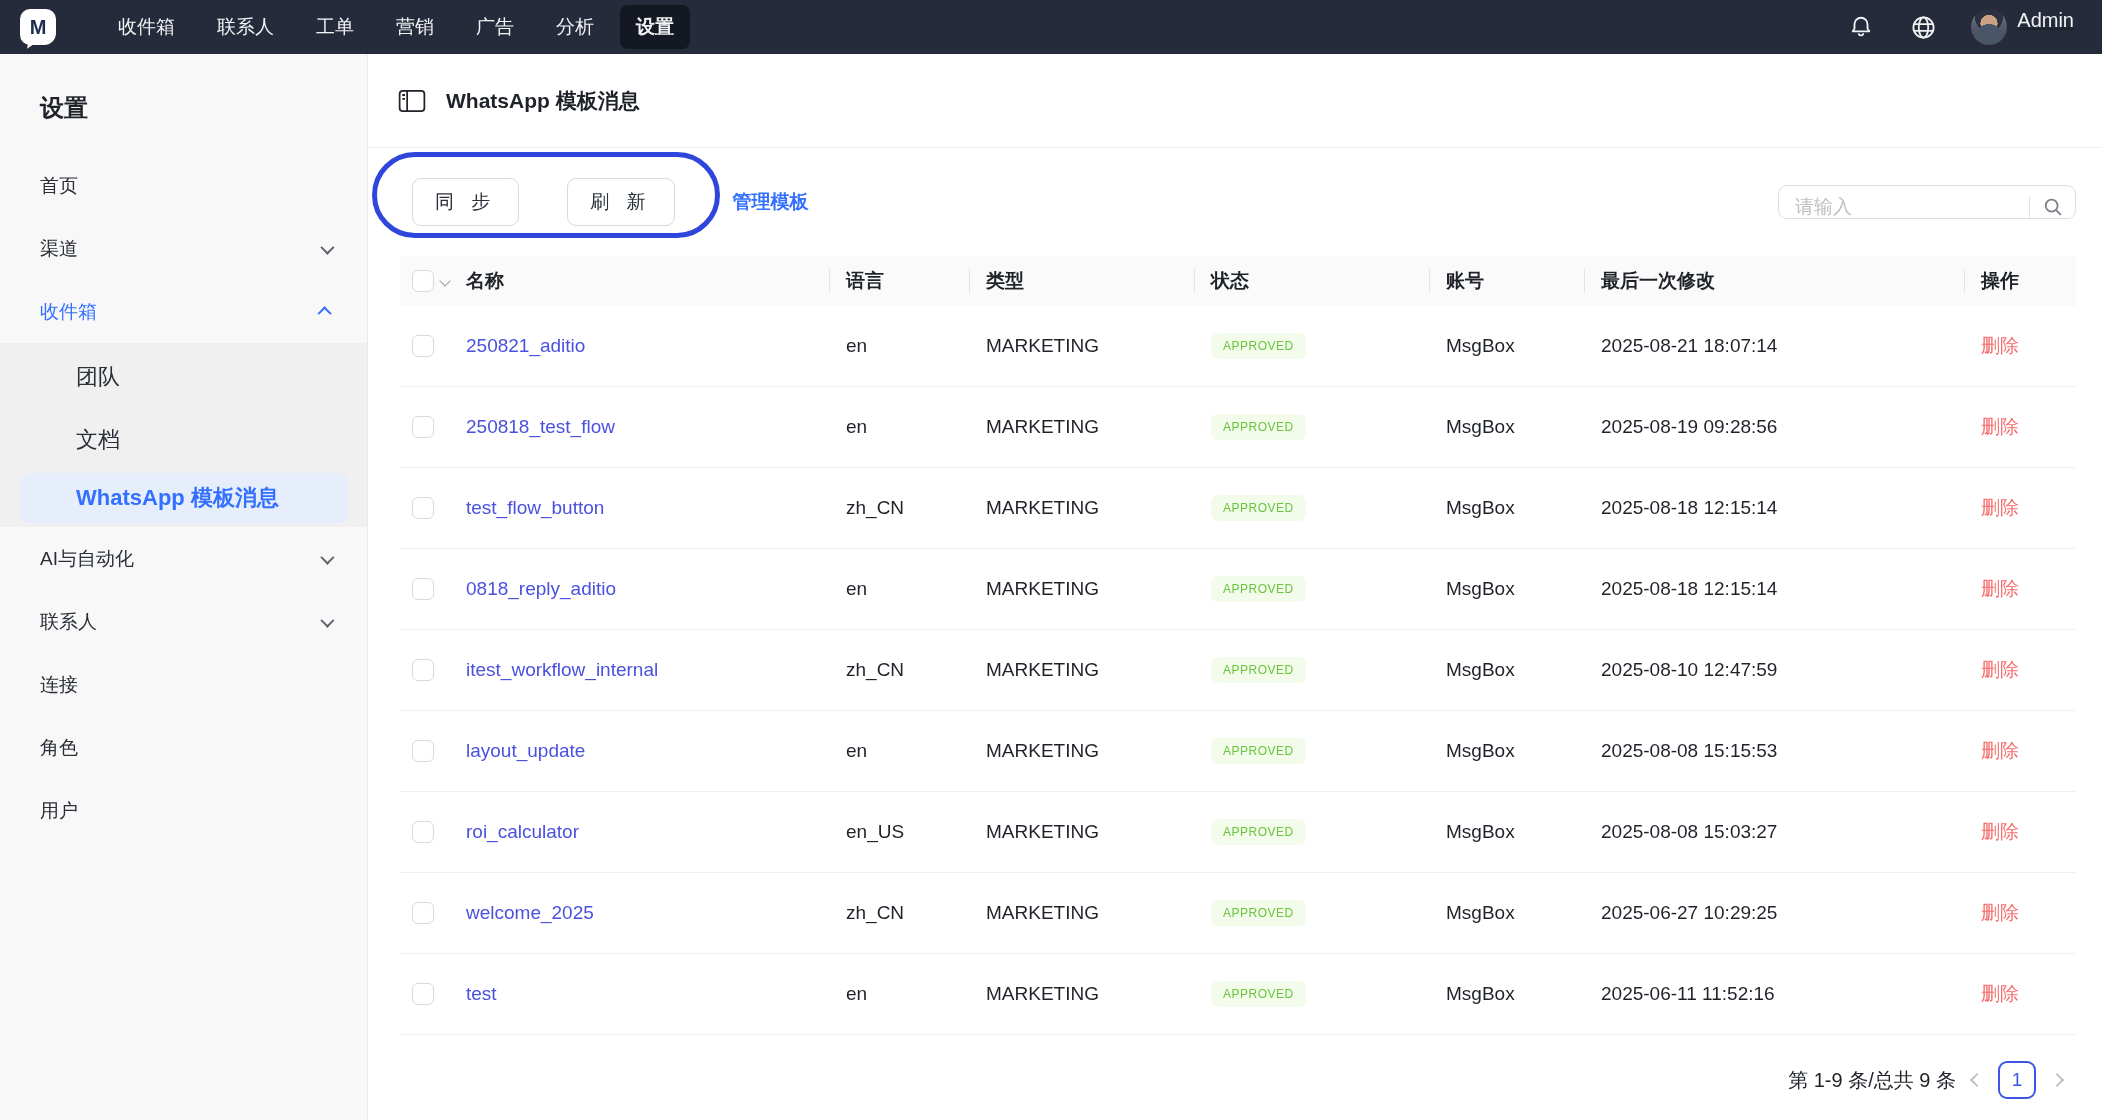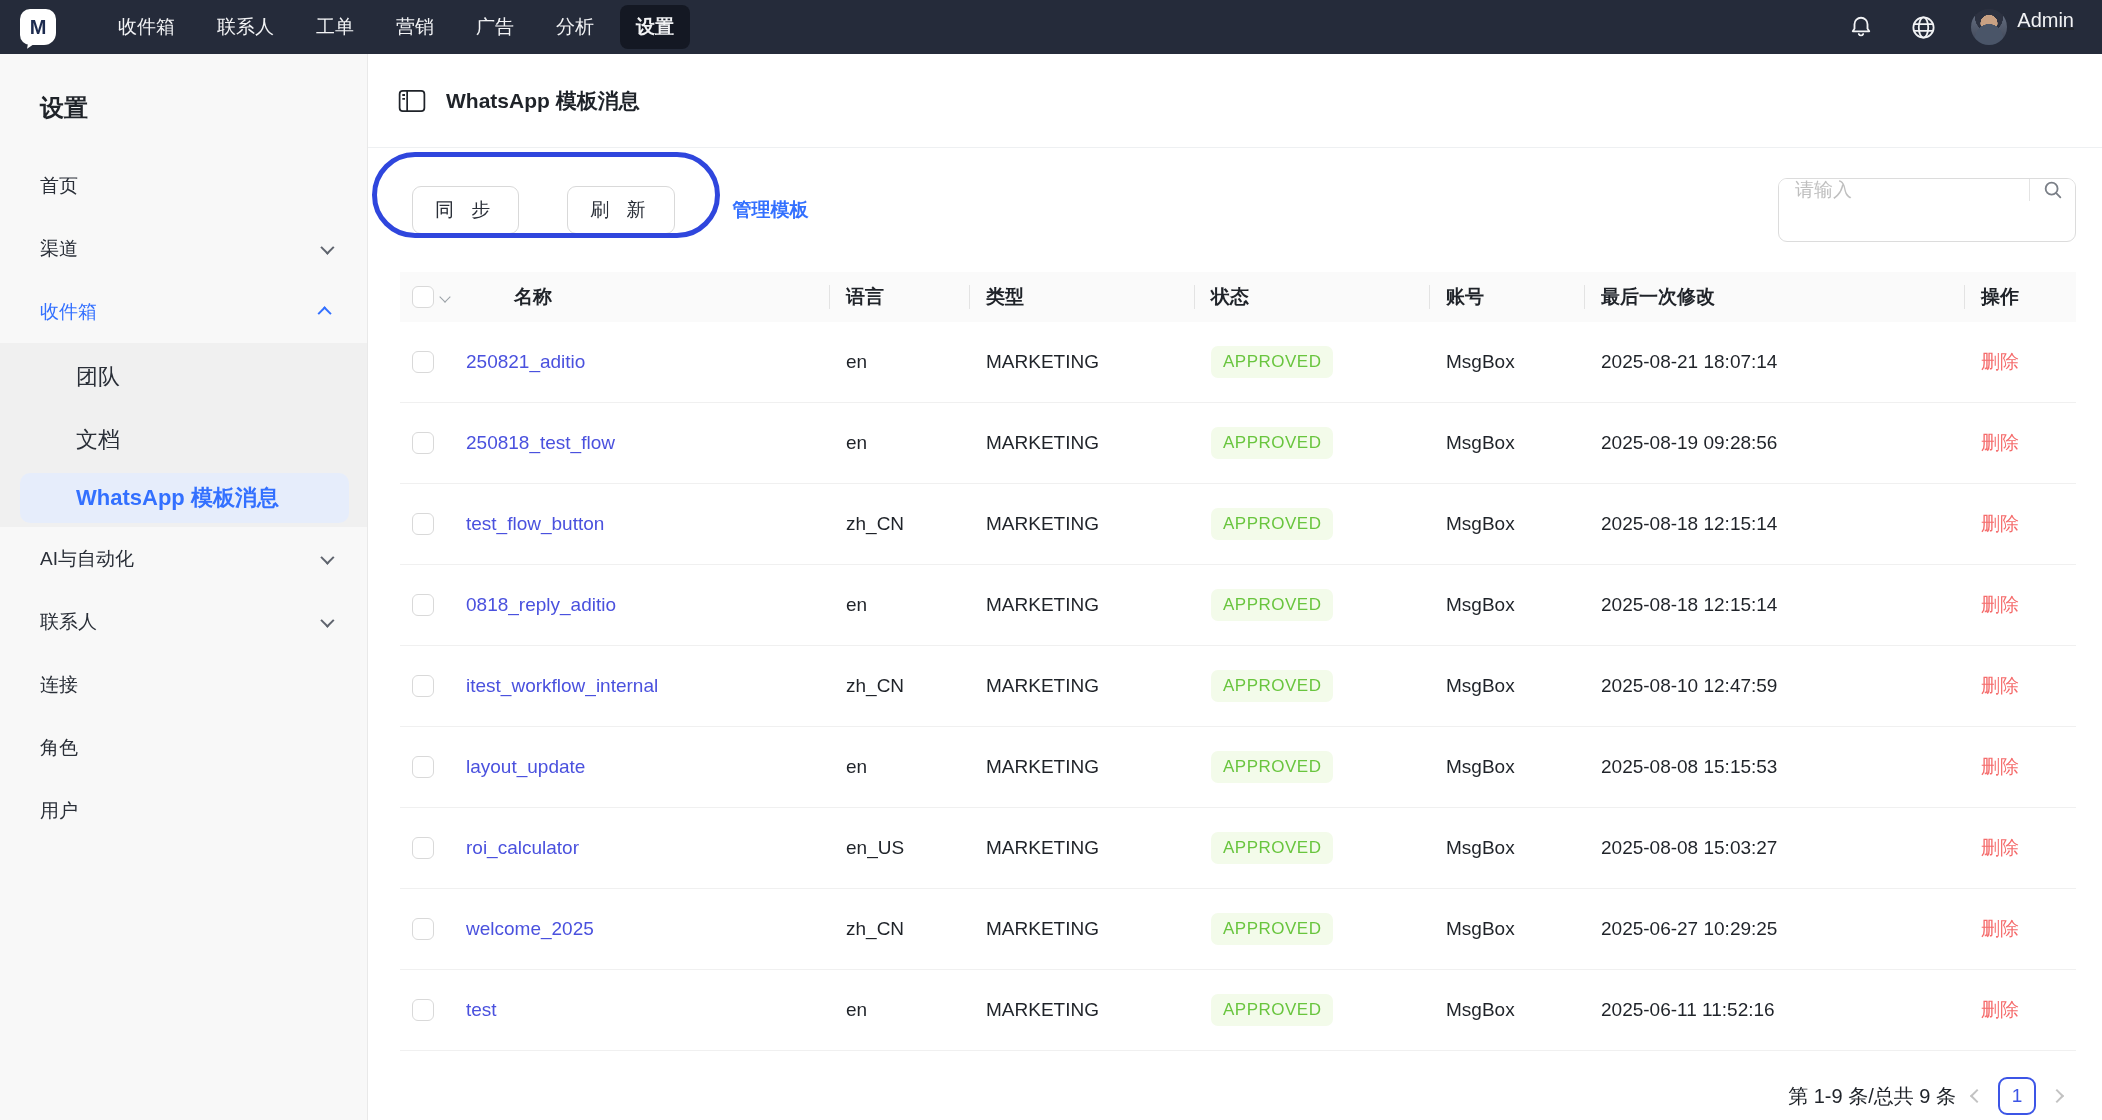--- a/index.html
+++ b/index.html
@@ -43,21 +43,21 @@
 
   
   .main { flex:1; position:relative; background:#fff; }
   .page-header { height:94px; display:flex; align-items:center; padding-left:30px; border-bottom:1px solid #eef0f2; }
   .page-title { font-size:21px; font-weight:bold; margin-left:20px; }
   .toolbar { display:flex; align-items:center; margin:30px 26px 0 32px;gap:36px; }
   .btn { border:1px solid #d9d9d9; background:#fff; border-radius:9px; font-size:19px; color:#2a2f38;
     padding:10px 22px; letter-spacing:6px; cursor:pointer; margin-left:12px; font-family:inherit; }
   .btn:first-child { margin-left:12px; }
   .link-btn { color:var(--accent-blue,#3370ff); font-size:19px; font-weight:bold; margin-left:22px; cursor:pointer; }
-  .search-wrap { margin-left:auto; display:flex; align-items:flex-start; border:1px solid #dcdcdc; border-radius:9px; overflow:hidden; height:64px; }
+  .search-wrap { margin-left:auto; display:flex; align-items:flex-end; border:1px solid #dcdcdc; border-radius:9px; overflow:hidden; height:34px; }
   .search-input { border:none; outline:none; width:250px; padding:0 16px; font-size:19px; font-family:inherit; color:#2a2f38; }
   .search-input::placeholder { color:#bfbfbf; }
   .search-btn { width:46px; border-left:1px solid #e4e4e4; background:#fff; display:flex; align-items:center; justify-content:center; cursor:pointer; }
 
   
   .annotation { position:absolute; left:4px; top:98px; width:348px; height:86px;
     border:5px solid var(--annotation-blue,#2f46dd); border-radius:48px; pointer-events:none; }
 
   
   .table { margin:30px 26px 0 32px; }
@@ -65,21 +65,21 @@
   .thead { background:#fafafa; height:50px; font-weight:bold; font-size:19px; color:#1f2329; }
   .thead .cell { position:relative; height:100%; display:flex; align-items:center; }
   .thead .cell.sep::after { content:''; position:absolute; right:0; top:13px; height:24px; width:1px; background:#e3e3e3; }
   .cell { padding-left:16px; font-size:19px; }
   .cell.first { padding-left:12px; }
   .tbody .trow { height:81px; border-bottom:1px solid #f0f0f0; }
   .checkbox { width:22px; height:22px; border:1px solid #d9d9d9; border-radius:6px; background:#fff; cursor:pointer; flex-shrink:0; }
   .hdr-chevron { width:8px; height:8px; border-right:1.5px solid #9aa0a6; border-bottom:1.5px solid #9aa0a6; transform:rotate(45deg); margin-left:7px; cursor:pointer; }
   .name-link { color:var(--link-indigo,#4a51de); cursor:pointer; }
   .badge { display:inline-block; background:var(--badge-bg,#f3fbea); color:var(--badge-green,#69c53e);
-    font-size:17px; padding:6px 12px; border-radius:7px; letter-spacing:0.5px; }
+    font-size:12px; padding:6px 12px; border-radius:7px; letter-spacing:0.5px; }
   .del-link { color:var(--danger-red,#f56c6c); cursor:pointer; }
 
   
   .pager { display:flex; align-items:center; justify-content:flex-end; gap:16px; margin:26px 40px 0 0; font-size:20px; }
   .pg-chev { width:10px; height:10px; border-right:2px solid #c3c3c3; border-bottom:2px solid #c3c3c3; cursor:pointer; }
   .pg-chev.left { transform:rotate(135deg); }
   .pg-chev.right { transform:rotate(-45deg); }
   .pg-num { min-width:38px; height:38px; border:2px solid #3c55e6; color:#3c55e6; border-radius:9px;
     display:flex; align-items:center; justify-content:center; font-size:19px; cursor:pointer; }
   svg { display:block; }
@@ -170,21 +170,21 @@
         </div>
       </div>
     </div>
 
     <div class="table">
       <div class="trow thead">
         <div class="cell first" style="display:flex;align-items:center;">
           <div class="checkbox"></div>
           <span class="hdr-chevron"></span>
         </div>
-        <div class="cell sep" style="padding-left:2px;margin-left:48px;">名称</div>
+        <div class="cell sep" style="padding-left:2px;">名称</div>
         <div class="cell sep">语言</div>
         <div class="cell sep">类型</div>
         <div class="cell sep">状态</div>
         <div class="cell sep">账号</div>
         <div class="cell sep">最后一次修改</div>
         <div class="cell">操作</div>
       </div>
       <div class="tbody">
           <div class="trow">
             <div class="cell first">

